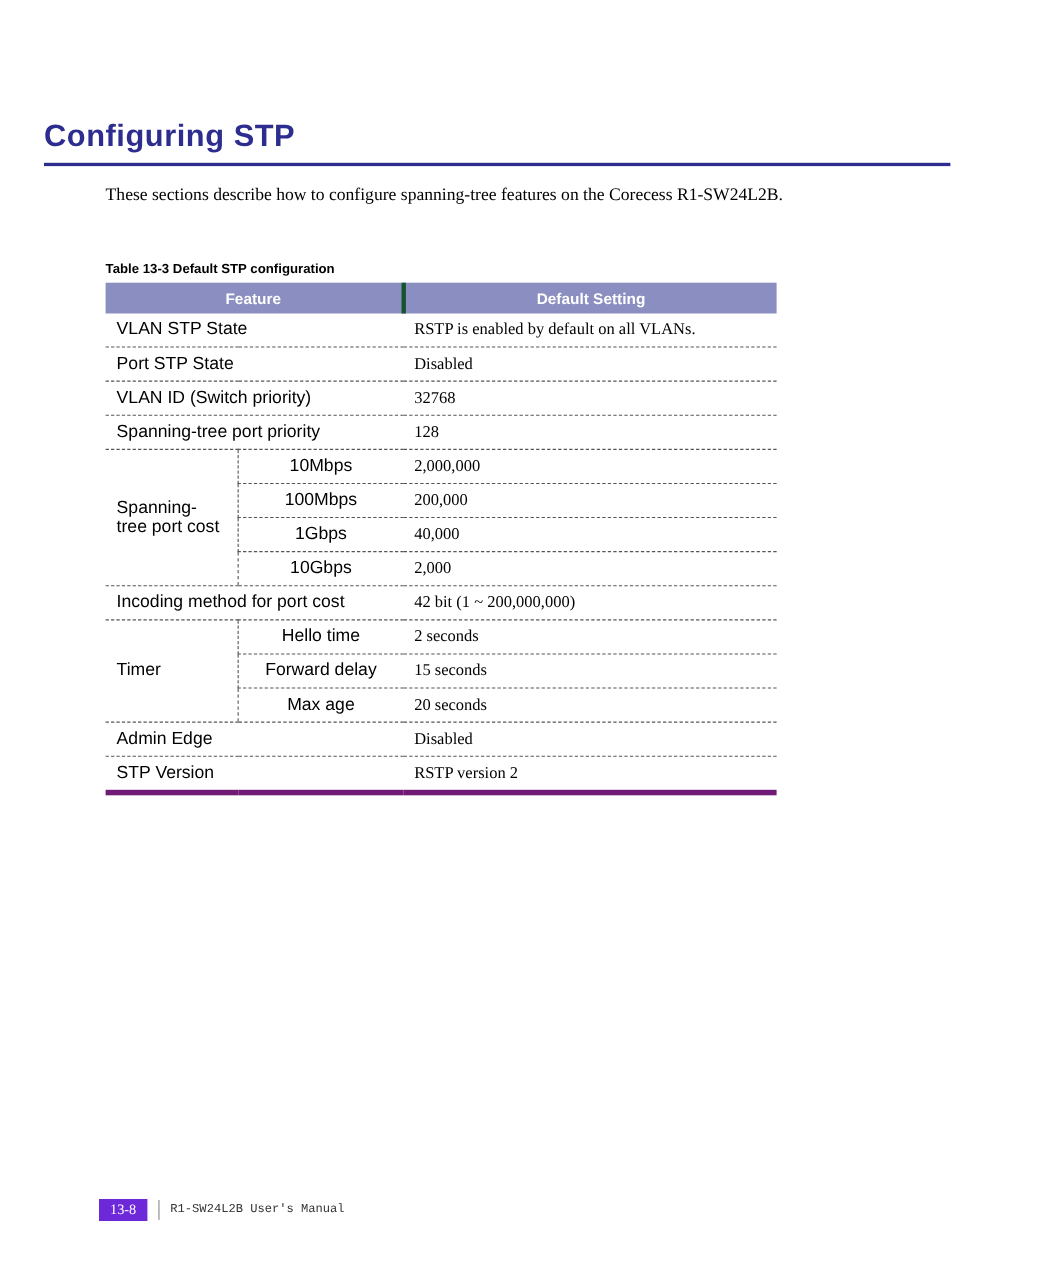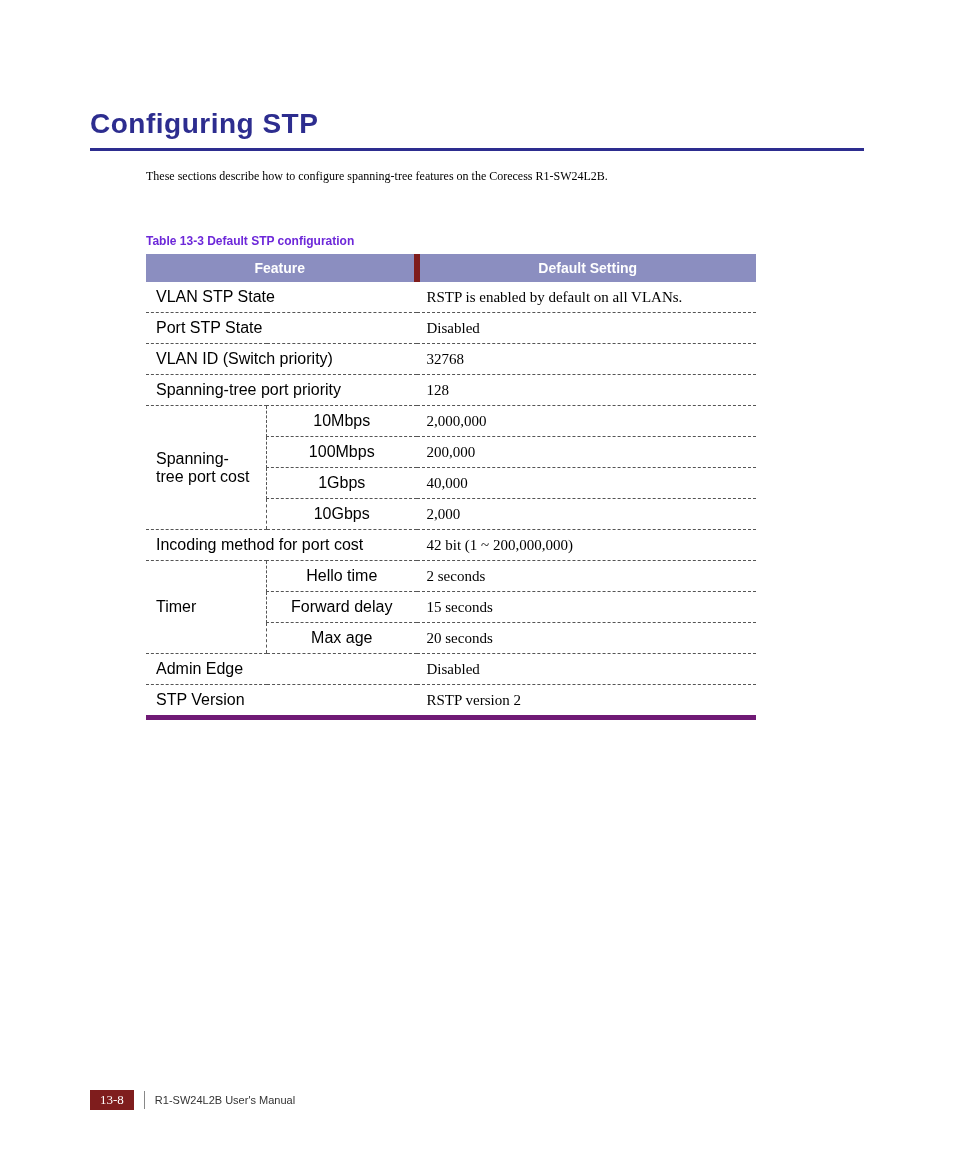--- a/index.html
+++ b/index.html
@@ -7,77 +7,77 @@
     padding: 0;
     background: #fff;
     font-family: Georgia, 'Times New Roman', serif;
     color: #000;
     width: 954px;
     height: 1168px;
     position: relative;
     box-sizing: border-box;
   }
   .page {
-    padding: 108px 90px 0 90px;
+    padding: 108px 90px 0 40px;
   }
   h1.main-title {
     font-family: Verdana, Arial, sans-serif;
     font-weight: 800;
     color: #2d2d8f;
     font-size: 28px;
     margin: 0 0 8px 0;
     letter-spacing: 0.5px;
   }
   .title-rule {
     border: none;
     border-top: 3px solid #2d2d8f;
     margin: 0 0 18px 0;
   }
   .intro {
     font-family: 'Palatino Linotype', Georgia, serif;
-    font-size: 12px;
+    font-size: 16px;
     margin: 16px 0 50px 56px;
   }
   h2.sub-title {
     font-family: Verdana, Arial, sans-serif;
     font-weight: 800;
     color: #000;
     font-size: 22px;
     margin: 0 0 16px 56px;
   }
   .sub-intro {
     font-family: 'Palatino Linotype', Georgia, serif;
     font-size: 16px;
     margin: 0 0 22px 56px;
   }
   .table-caption {
     font-family: Arial, sans-serif;
     font-weight: bold;
-    color: #6d28d9;
+    color: #000000;
     font-size: 12px;
     margin: 0 0 6px 56px;
   }
   table.stp {
     border-collapse: collapse;
     margin-left: 56px;
     width: 610px;
     font-size: 14px;
   }
   table.stp th {
     background: #8b8ec0;
     color: #fff;
     font-family: Arial, sans-serif;
     font-weight: bold;
     font-size: 14px;
     padding: 6px 8px;
     text-align: center;
   }
   table.stp th.feature-col {
     width: 215px;
-    border-right: 6px solid #7f1d1d;
+    border-right: 2px solid #7f1d1d;
   }
   table.stp th.setting-col {
     border-left: 4px solid #14532d;
   }
   table.stp td {
     border-bottom: 1px dashed #555;
     padding: 6px 10px;
     vertical-align: middle;
     font-family: Arial, sans-serif;
     font-size: 16px;
@@ -98,35 +98,35 @@
   }
   .footer {
     position: absolute;
     bottom: 58px;
     left: 90px;
     display: flex;
     align-items: center;
     font-size: 12px;
   }
   .page-num {
-    background: #7f1d1d;
+    background: #6d28d9;
     color: #fff;
     font-family: Georgia, serif;
     font-size: 13px;
     padding: 2px 10px;
   }
   .footer-sep {
     display:inline-block;
     width:1px;
     height:18px;
     background:#888;
     margin:0 10px;
   }
   .footer-text {
-    font-family: Liberation Sans, sans-serif;
+    font-family: Liberation Mono, monospace;
     color: #333;
     font-size: 11px;
   }
 </style>
 </head>
 <body>
 
 <div class="page">
 
   <h1 class="main-title">Configuring STP</h1>

